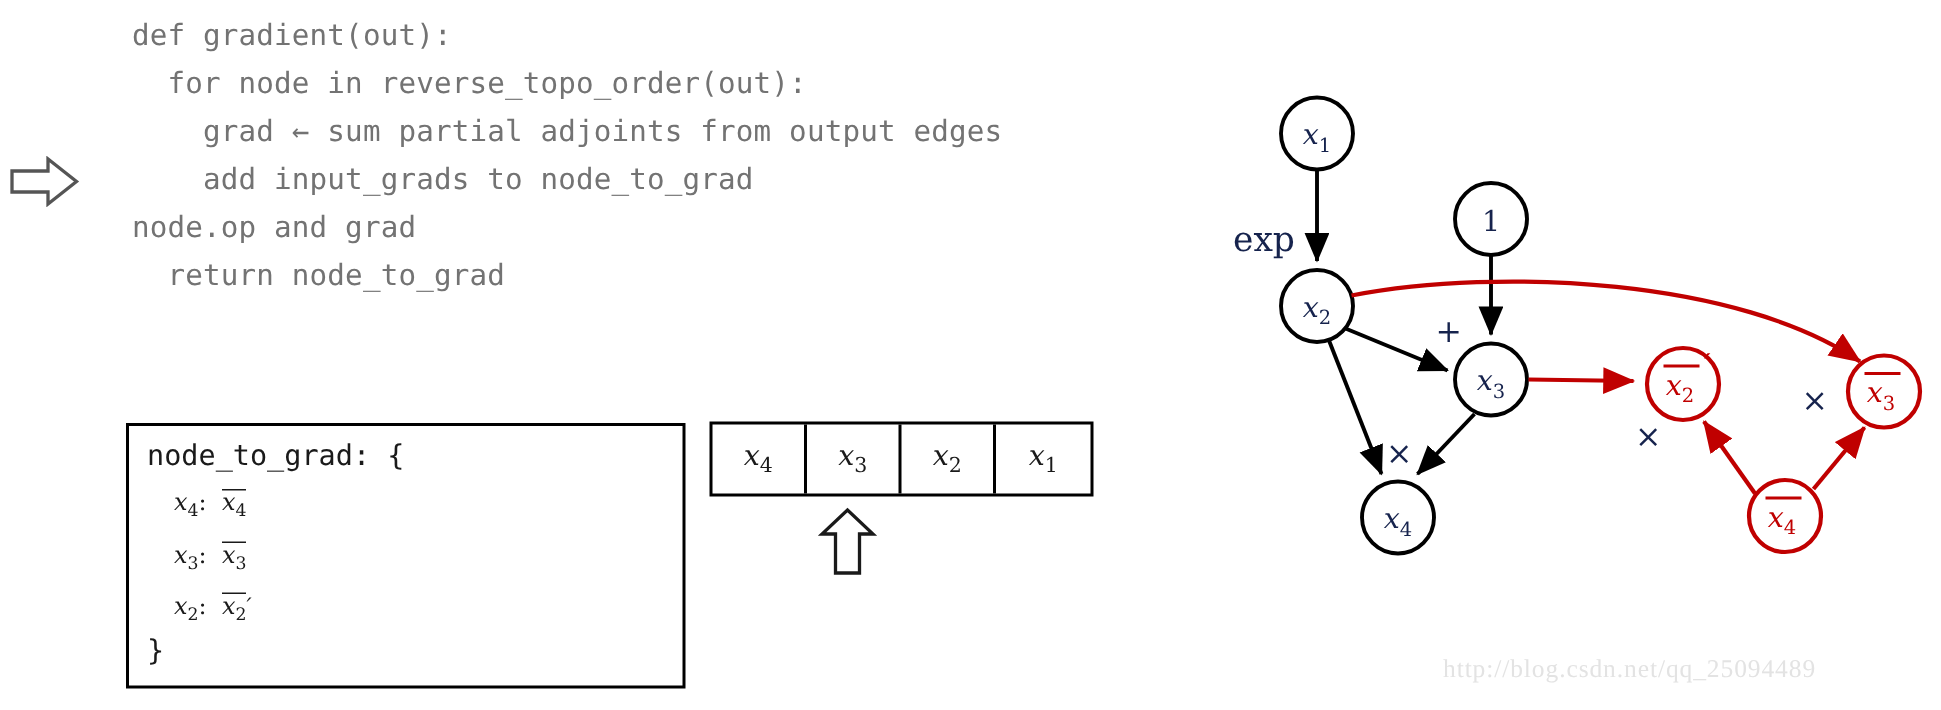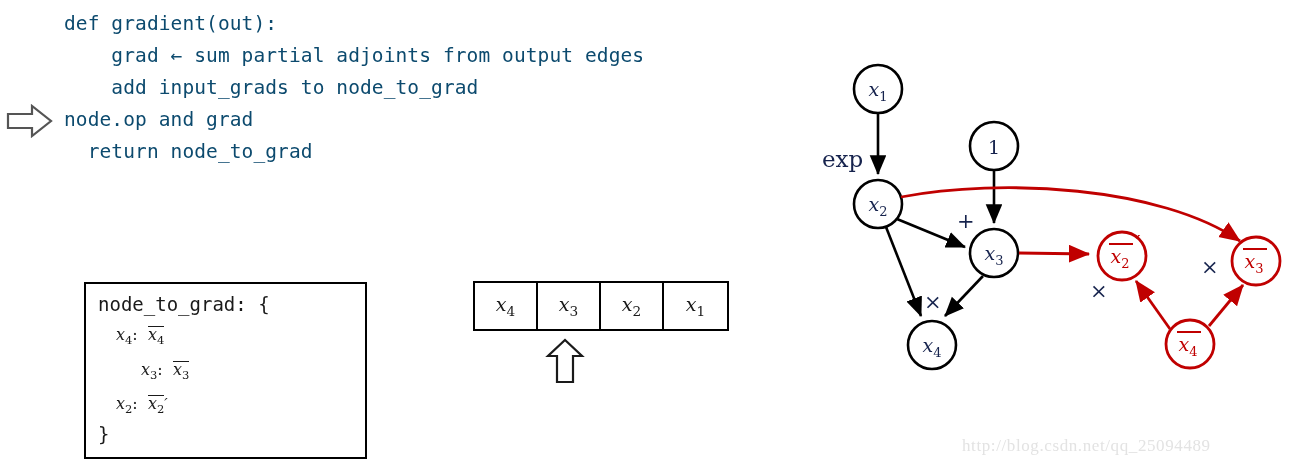--- a/index.html
+++ b/index.html
@@ -3,37 +3,37 @@
 <meta charset="utf-8">
 <style>
   html,body{margin:0;padding:0;background:#ffffff;}
   body{width:1294px;height:473px;position:relative;overflow:hidden;
        font-family:"DejaVu Sans",sans-serif;}
   #root{position:absolute;left:0;top:0;width:1294px;height:473px;}
 
   
   .code-block{position:absolute;left:64px;top:8px;width:740px;}
   .code-line{font-family:"DejaVu Sans Mono","Liberation Mono",monospace;
-             font-size:19.5px;line-height:32px;color:#0c4a6e;white-space:pre;
-             letter-spacing:0.1px;}
+             font-size:19.5px;line-height:32px;color:#737373;white-space:pre;
+             letter-spacing:0.1px;margin-left:24px;}
 
   
   .left-arrow{position:absolute;left:6px;top:104px;width:48px;height:34px;}
 
   
-  .dict-box{position:absolute;left:84px;top:282px;width:283px;height:177px;
+  .dict-box{position:absolute;left:84px;top:282px;width:373px;height:177px;
             border:2.5px solid #000;box-sizing:border-box;background:#fff;}
   .dict-line{position:absolute;font-family:"DejaVu Sans Mono","Liberation Mono",monospace;
              font-size:19px;color:#1a1a1a;white-space:pre;}
   .dict-l0{left:12px;top:9px;}
   .dict-entry{position:absolute;left:30px;font-size:16px;
               font-family:"DejaVu Serif","Liberation Serif",serif;color:#1a1a1a;
               white-space:nowrap;}
   .dict-e1{top:41px;}
-  .dict-e2{top:76px;margin-left:25px;}
+  .dict-e2{top:76px;}
   .dict-e3{top:110px;}
   .dict-l4{left:12px;top:139px;}
   .mvar{font-style:italic;font-family:"DejaVu Serif","Liberation Serif",serif;}
   .mvar sub{font-style:normal;font-size:0.72em;}
   .obar{border-top:1.6px solid currentColor;padding-top:0px;display:inline-block;
         line-height:1.05;}
   .prime{font-style:italic;font-size:0.95em;}
 
   
   .queue{position:absolute;left:473px;top:281px;height:50px;display:flex;
@@ -62,20 +62,21 @@
 <div id="root">
 
   <div class="left-arrow">
     <svg width="48" height="34" viewBox="0 0 48 34">
       <path d="M2 10 L26 10 L26 2 L45 17 L26 32 L26 24 L2 24 Z" fill="#ffffff" stroke="#555555" stroke-width="2.2" stroke-linejoin="miter"></path>
     </svg>
   </div>
 
   <div class="code-block">
     <div class="code-line">def gradient(out):</div>
+    <div class="code-line">  for node in reverse_topo_order(out):</div>
     <div class="code-line">    grad ← sum partial adjoints from output edges</div>
     <div class="code-line">    add input_grads to node_to_grad</div>
     <div class="code-line">node.op and grad</div>
     <div class="code-line">  return node_to_grad</div>
   </div>
 
   <div class="dict-box">
     <div class="dict-line dict-l0">node_to_grad: {</div>
 
     <div class="dict-entry dict-e1">

